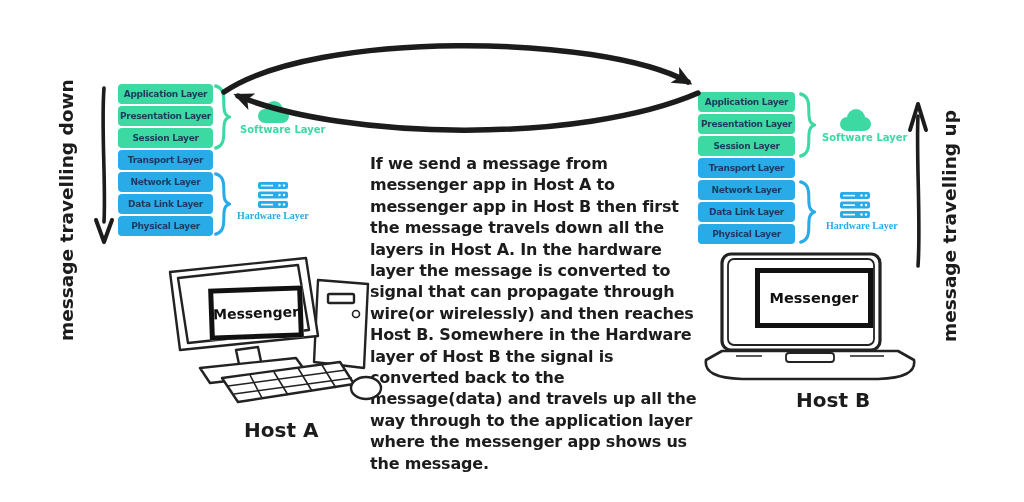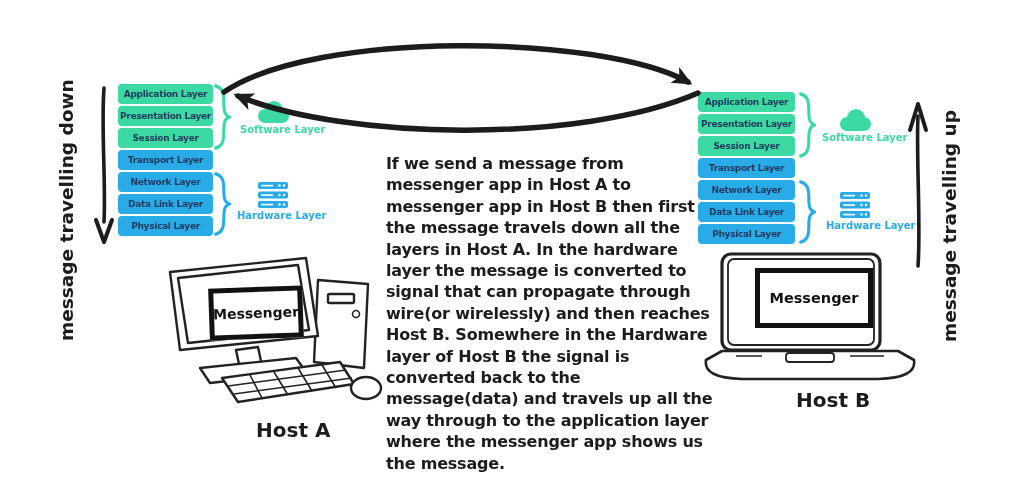--- a/index.html
+++ b/index.html
@@ -10,31 +10,31 @@
   .layer-row{height:20px;border-radius:4px;display:flex;align-items:center;justify-content:center;
              font-size:9px;font-weight:700;color:var(--layer_text);letter-spacing:-0.3px;white-space:nowrap;}
   .layer-row.green{background:var(--software_green);}
   .layer-row.blue{background:var(--hardware_blue);}
   .stack-a{left:118px;top:84px;width:95px;}
   .stack-b{left:698px;top:92px;width:97px;}
 
   .brace{position:absolute;width:18px;}
   .group-label{position:absolute;font-size:10px;font-weight:700;white-space:nowrap;}
   .software-text{color:var(--software_green);}
-  .hardware-text{color:var(--hardware_blue);}
+  .hardware-text{color:var(--hardware_blue);font-family:Liberation Serif, serif;}
 
   
   .vlabel{position:absolute;width:260px;height:24px;transform:rotate(-90deg);
           text-align:center;font-size:18.5px;font-weight:700;color:var(--ink);white-space:nowrap;}
 
   .headline{position:absolute;left:335px;top:58px;font-size:19px;line-height:25px;
             font-weight:600;color:var(--ink);white-space:pre-line;}
   .headline .hl{color:var(--highlight_blue);font-weight:600;}
 
-  .body-text{position:absolute;left:386px;top:153px;font-size:16px;line-height:21.4px;
+  .body-text{position:absolute;left:370px;top:153px;font-size:16px;line-height:21.4px;
              font-weight:600;color:var(--ink);white-space:pre-line;letter-spacing:-0.2px;}
 
   
   .msg-box{position:absolute;border:5px solid #111;background:#fff;display:flex;
            align-items:center;justify-content:center;font-weight:600;color:#111;}
   .msg-a{left:209px;top:287px;width:84px;height:42px;font-size:14px;transform:rotate(-2deg);}
   .msg-b{left:755px;top:268px;width:108px;height:50px;font-size:14.5px;}
 
   .host-label{position:absolute;font-size:20px;font-weight:700;color:var(--ink);white-space:nowrap;}
 
@@ -189,21 +189,21 @@
       <polygon points="64,128 182,112 196,134 80,152"></polygon>
       <ellipse cx="208" cy="138" rx="15" ry="11"></ellipse>
     </g>
     <g fill="none" stroke="#222" stroke-width="1.6">
       <circle cx="198" cy="64" r="3.5"></circle>
       <path d="M70,136 L188,120 M76,144 L194,128"></path>
       <path d="M92,125 L104,148 M116,122 L130,145 M140,118 L154,141 M164,115 L178,138"></path>
     </g>
   </svg>
   <div class="msg-box msg-a">Messenger</div>
-  <div class="host-label" style="left:256px;top:418px;">Host A</div>
+  <div class="host-label" style="left:244px;top:418px;">Host A</div>
 
   <svg style="position:absolute;left:700px;top:248px;" width="220" height="140" viewBox="0 0 220 140">
     <g fill="#fff" stroke="#222" stroke-linejoin="round">
       <rect x="22" y="6" width="158" height="96" rx="9" stroke-width="3.2"></rect>
       <rect x="28" y="11" width="146" height="86" rx="6" stroke-width="1.8"></rect>
       <path d="M6,112 Q3,130 42,131 L178,131 Q217,130 214,112 L198,103 L22,103 Z" stroke-width="2.6"></path>
       <rect x="86" y="105" width="48" height="9" rx="3" stroke-width="1.8"></rect>
     </g>
     <g fill="none" stroke="#222" stroke-width="1.4">
       <path d="M36,108 L62,108 M150,108 L184,108"></path>

